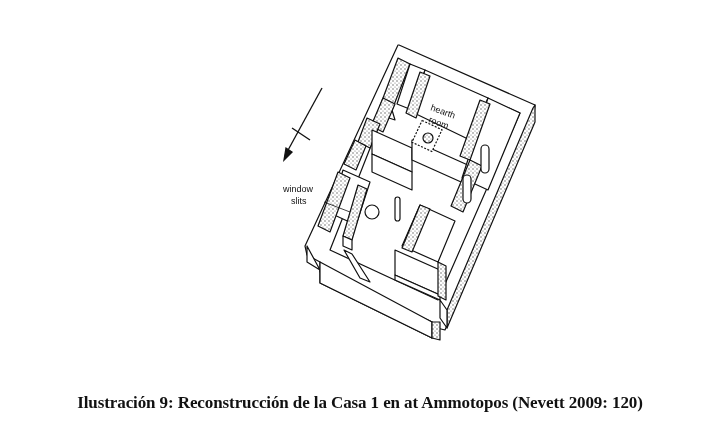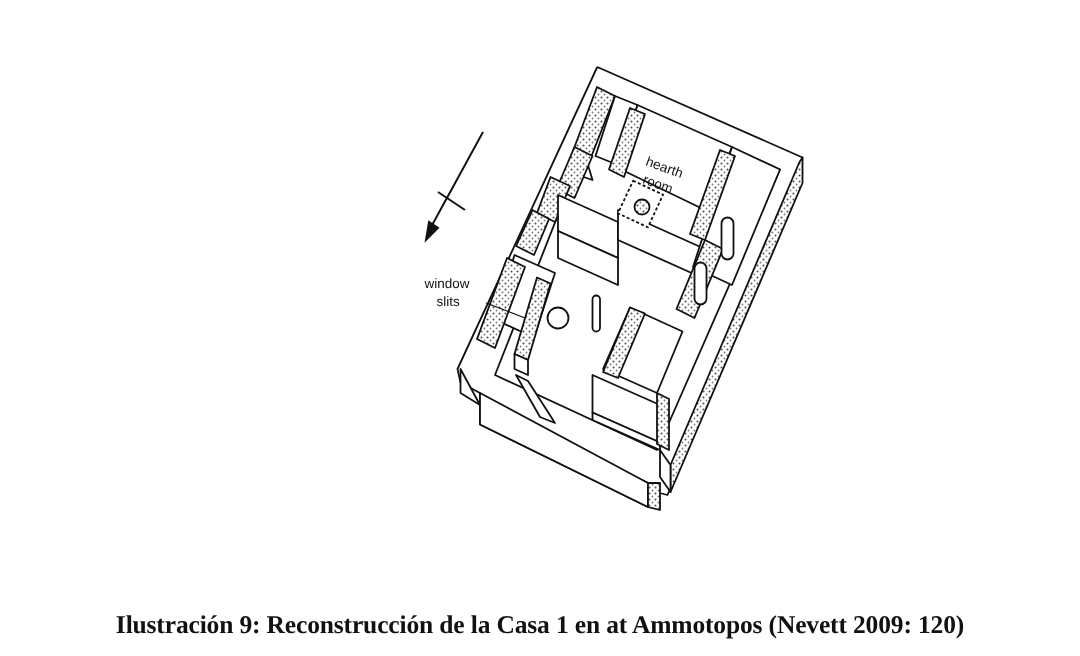--- a/index.html
+++ b/index.html
@@ -1,19 +1,19 @@
 <!DOCTYPE html>
 <html><head>
 <meta charset="utf-8">
 <style>
   html, body { margin:0; padding:0; background:#ffffff; }
   body { width:720px; height:437px; position:relative; overflow:hidden; font-family:"Liberation Serif", serif; }
   .figure { position:absolute; left:0; top:0; width:720px; height:380px; }
   .figure svg { position:absolute; left:0; top:0; }
-  .caption { position:absolute; left:0; width:720px; top:393px; text-align:center; font-family:"Liberation Serif", serif; font-weight:bold; font-size:17px; color:#111; letter-spacing:-0.1px;margin-top:14px; }
+  .caption { position:absolute; left:0; width:720px; top:393px; text-align:center; font-family:"Liberation Serif", serif; font-weight:bold; font-size:17px; color:#111; letter-spacing:-0.1px; }
   .label { font-family:"Liberation Sans", sans-serif; font-size:9px; fill:#111; }
 </style>
 </head>
 <body>
 
 <div class="figure">
   <svg width="720" height="380" viewBox="0 0 720 380">
     <defs>
       <pattern id="stip" width="4" height="4" patternUnits="userSpaceOnUse">
         <rect width="4" height="4" fill="#fff"></rect>

